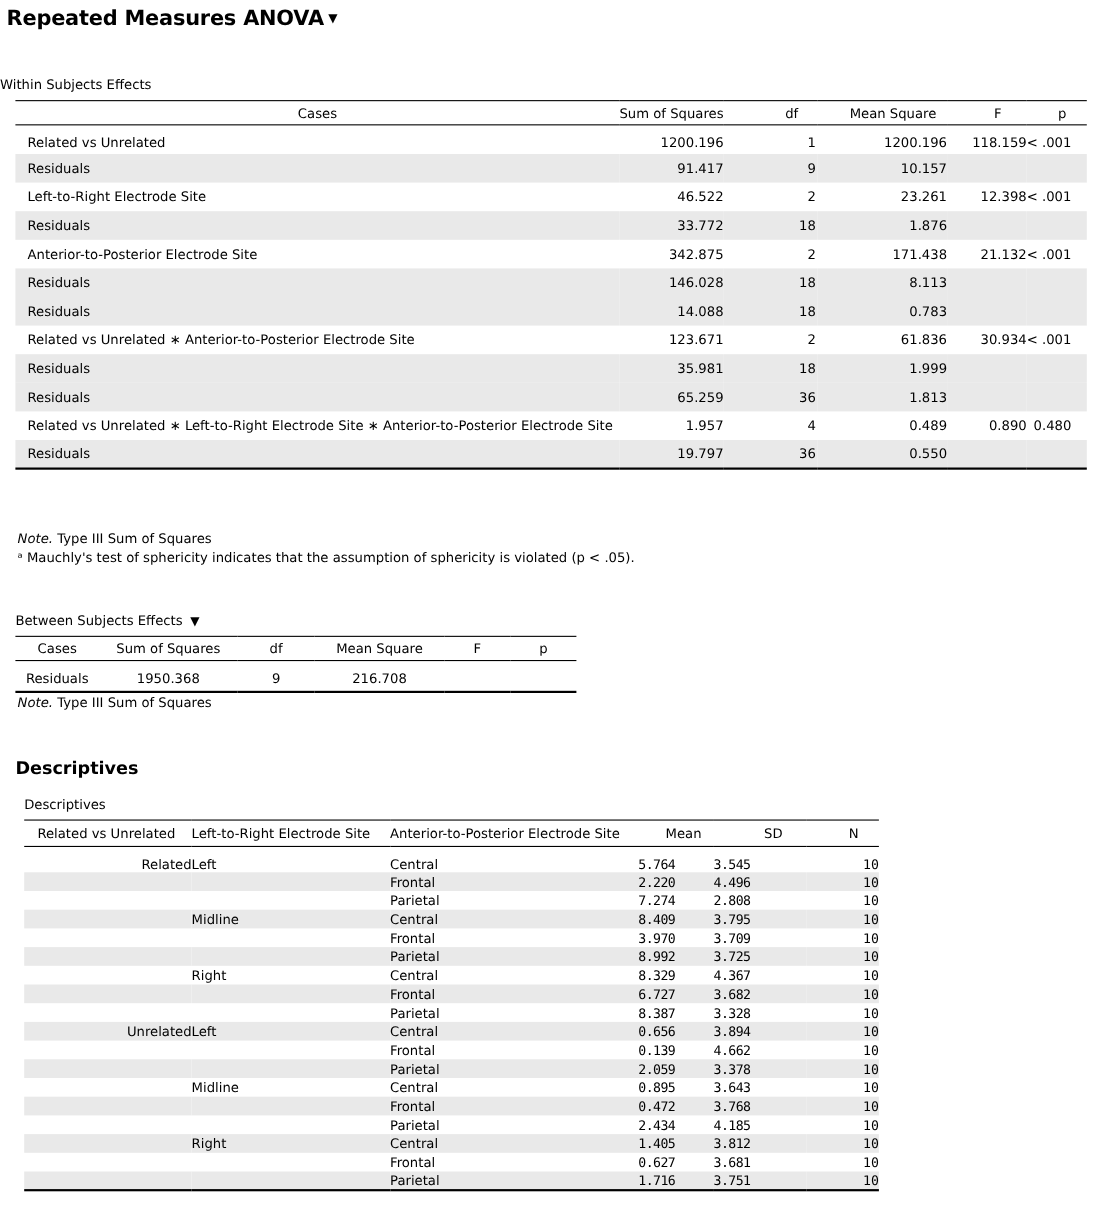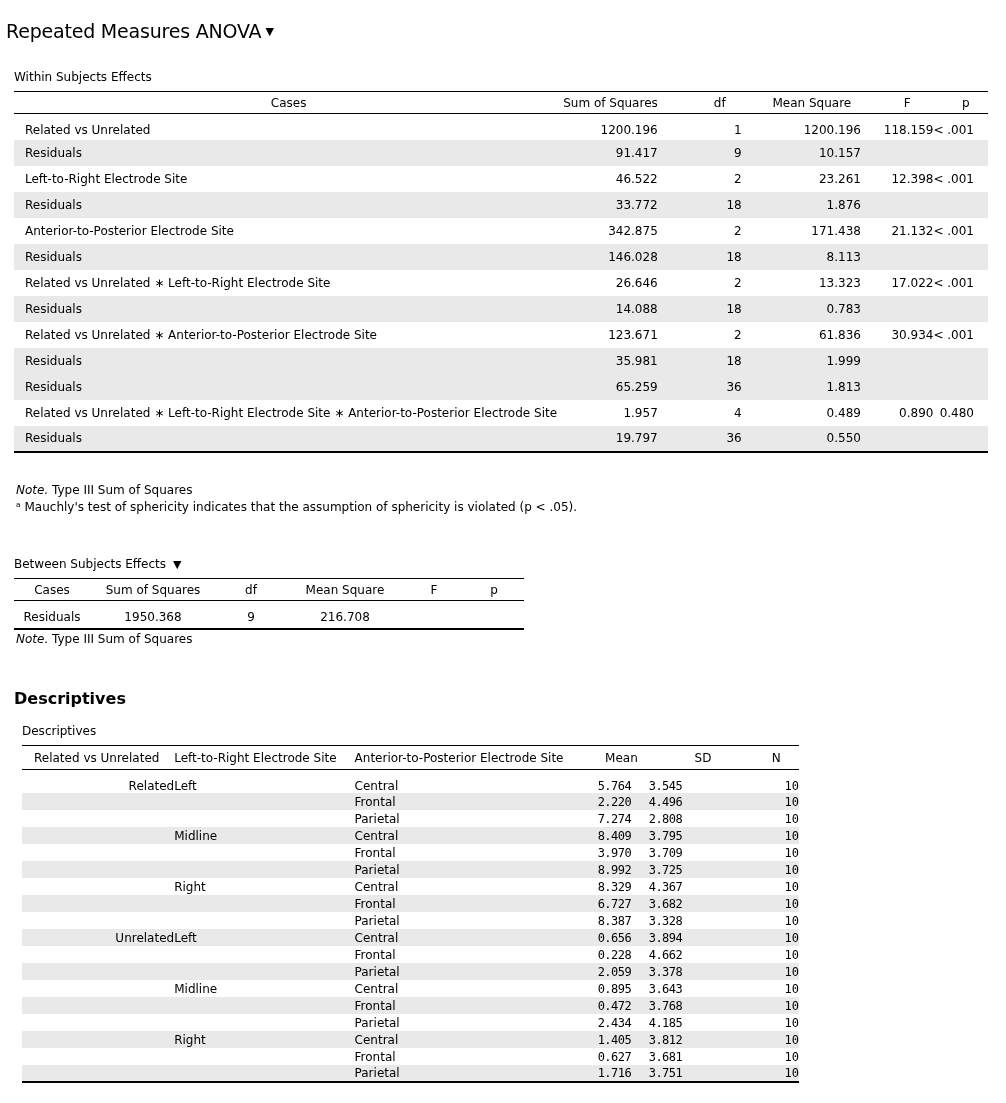--- a/index.html
+++ b/index.html
@@ -3,22 +3,22 @@
 <meta charset="utf-8">
 <style>
   html, body { margin: 0; padding: 0; background: #ffffff; }
   body {
     width: 1006px; height: 1103px; position: relative; overflow: hidden;
     font-family: "DejaVu Sans", "Liberation Sans", sans-serif;
     color: #000;
   }
   .abs { position: absolute; }
   .main-title {
-    left: 6px; top: 6px; font-size: 19px; font-weight: normal; letter-spacing: -0.2px;
-    white-space: nowrap; cursor: pointer; margin-top: 14px;
+    left: 6px; top: 6px; font-size: 19px; font-weight: bold; letter-spacing: -0.2px;
+    white-space: nowrap; cursor: pointer;
   }
   .caret { font-size: 11px; display: inline-block; margin-left: 4px; vertical-align: 3px; }
   .caption { font-size: 12px; white-space: nowrap; }
   .section-title { font-size: 16px; font-weight: bold; white-space: nowrap; }
 
   table { border-collapse: collapse; font-size: 12px; }
   td, th { padding: 0; white-space: nowrap; font-weight: normal; }
 
   
   #wse { left: 14px; top: 91px; width: 974px; }
@@ -55,39 +55,39 @@
   
   #desc { left: 22px; top: 745px; width: 777px; }
   #desc thead tr { height: 24px; border-top: 1px solid #000; border-bottom: 1px solid #000; }
   #desc tbody tr { height: 17px; }
   #desc tbody tr.stripe { background: #e9e9e9; }
   #desc tbody tr:first-child td { padding-top: 9px; }
   #desc tbody tr:last-child { border-bottom: 2px solid #000; }
   #desc .d0 { width: 144px; padding-left: 12px; text-align: right; }
   #desc .d1 { width: 185px; text-align: left; }
   #desc .d2 { width: 230px; text-align: left; }
-  #desc .d3 { width: 60px; text-align: center; }
+  #desc .d3 { width: 60px; text-align: left; }
   #desc .d4 { width: 72px; }
   #desc .d5 { width: 55px; text-align: right; }
   #desc th.d0 { text-align: left; }
   #desc th.d3 { text-align: center; padding-left: 14px; }
   #desc th.d4 { text-align: center; padding-left: 24px; }
   #desc th.d5 { text-align: center; padding-left: 20px; }
   #desc td.d3, #desc td.d4, #desc td.d5 { font-family: "DejaVu Sans Mono", "Liberation Mono", monospace; font-size: 12px; }
   #desc td.d3, #desc td.d4 { letter-spacing: -0.5px; }
   .note i { font-style: italic; }
 </style>
 </head>
 <body>
 
 <div class="abs main-title">
   <span>Repeated Measures ANOVA</span><span class="caret">▼</span>
 </div>
 
-<div class="abs caption" style="left:14px; top:70px;">Within Subjects Effects</div>
+<div class="abs caption" style="left:0; top:70px;">Within Subjects Effects</div>
 
 <table id="wse" class="abs">
   <thead>
     <tr>
       <th class="c-case">Cases</th>
       <th class="c-ss">Sum of Squares</th>
       <th class="c-df">df</th>
       <th class="c-ms">Mean Square</th>
       <th class="c-f">F</th>
       <th class="c-p">p</th>
@@ -134,28 +134,20 @@
         <td class="c-f">21.132</td>
         <td class="c-p">&lt; .001</td>
       </tr>
       <tr class="stripe">
         <td class="c-case">Residuals</td>
         <td class="c-ss">146.028</td>
         <td class="c-df">18</td>
         <td class="c-ms">8.113</td>
         <td class="c-f"></td>
         <td class="c-p"></td>
-      </tr>
-      <tr>
-        <td class="c-case">Related vs Unrelated ∗ Left-to-Right Electrode Site</td>
-        <td class="c-ss">26.646</td>
-        <td class="c-df">2</td>
-        <td class="c-ms">13.323</td>
-        <td class="c-f">17.022</td>
-        <td class="c-p">&lt; .001</td>
       </tr>
       <tr class="stripe">
         <td class="c-case">Residuals</td>
         <td class="c-ss">14.088</td>
         <td class="c-df">18</td>
         <td class="c-ms">0.783</td>
         <td class="c-f"></td>
         <td class="c-p"></td>
       </tr>
       <tr>
@@ -332,21 +324,21 @@
         <td class="d1">Left</td>
         <td class="d2">Central</td>
         <td class="d3">0.656</td>
         <td class="d4">3.894</td>
         <td class="d5">10</td>
       </tr>
       <tr>
         <td class="d0"></td>
         <td class="d1"></td>
         <td class="d2">Frontal</td>
-        <td class="d3">0.228</td>
+        <td class="d3">0.139</td>
         <td class="d4">4.662</td>
         <td class="d5">10</td>
       </tr>
       <tr class="stripe">
         <td class="d0"></td>
         <td class="d1"></td>
         <td class="d2">Parietal</td>
         <td class="d3">2.059</td>
         <td class="d4">3.378</td>
         <td class="d5">10</td>

